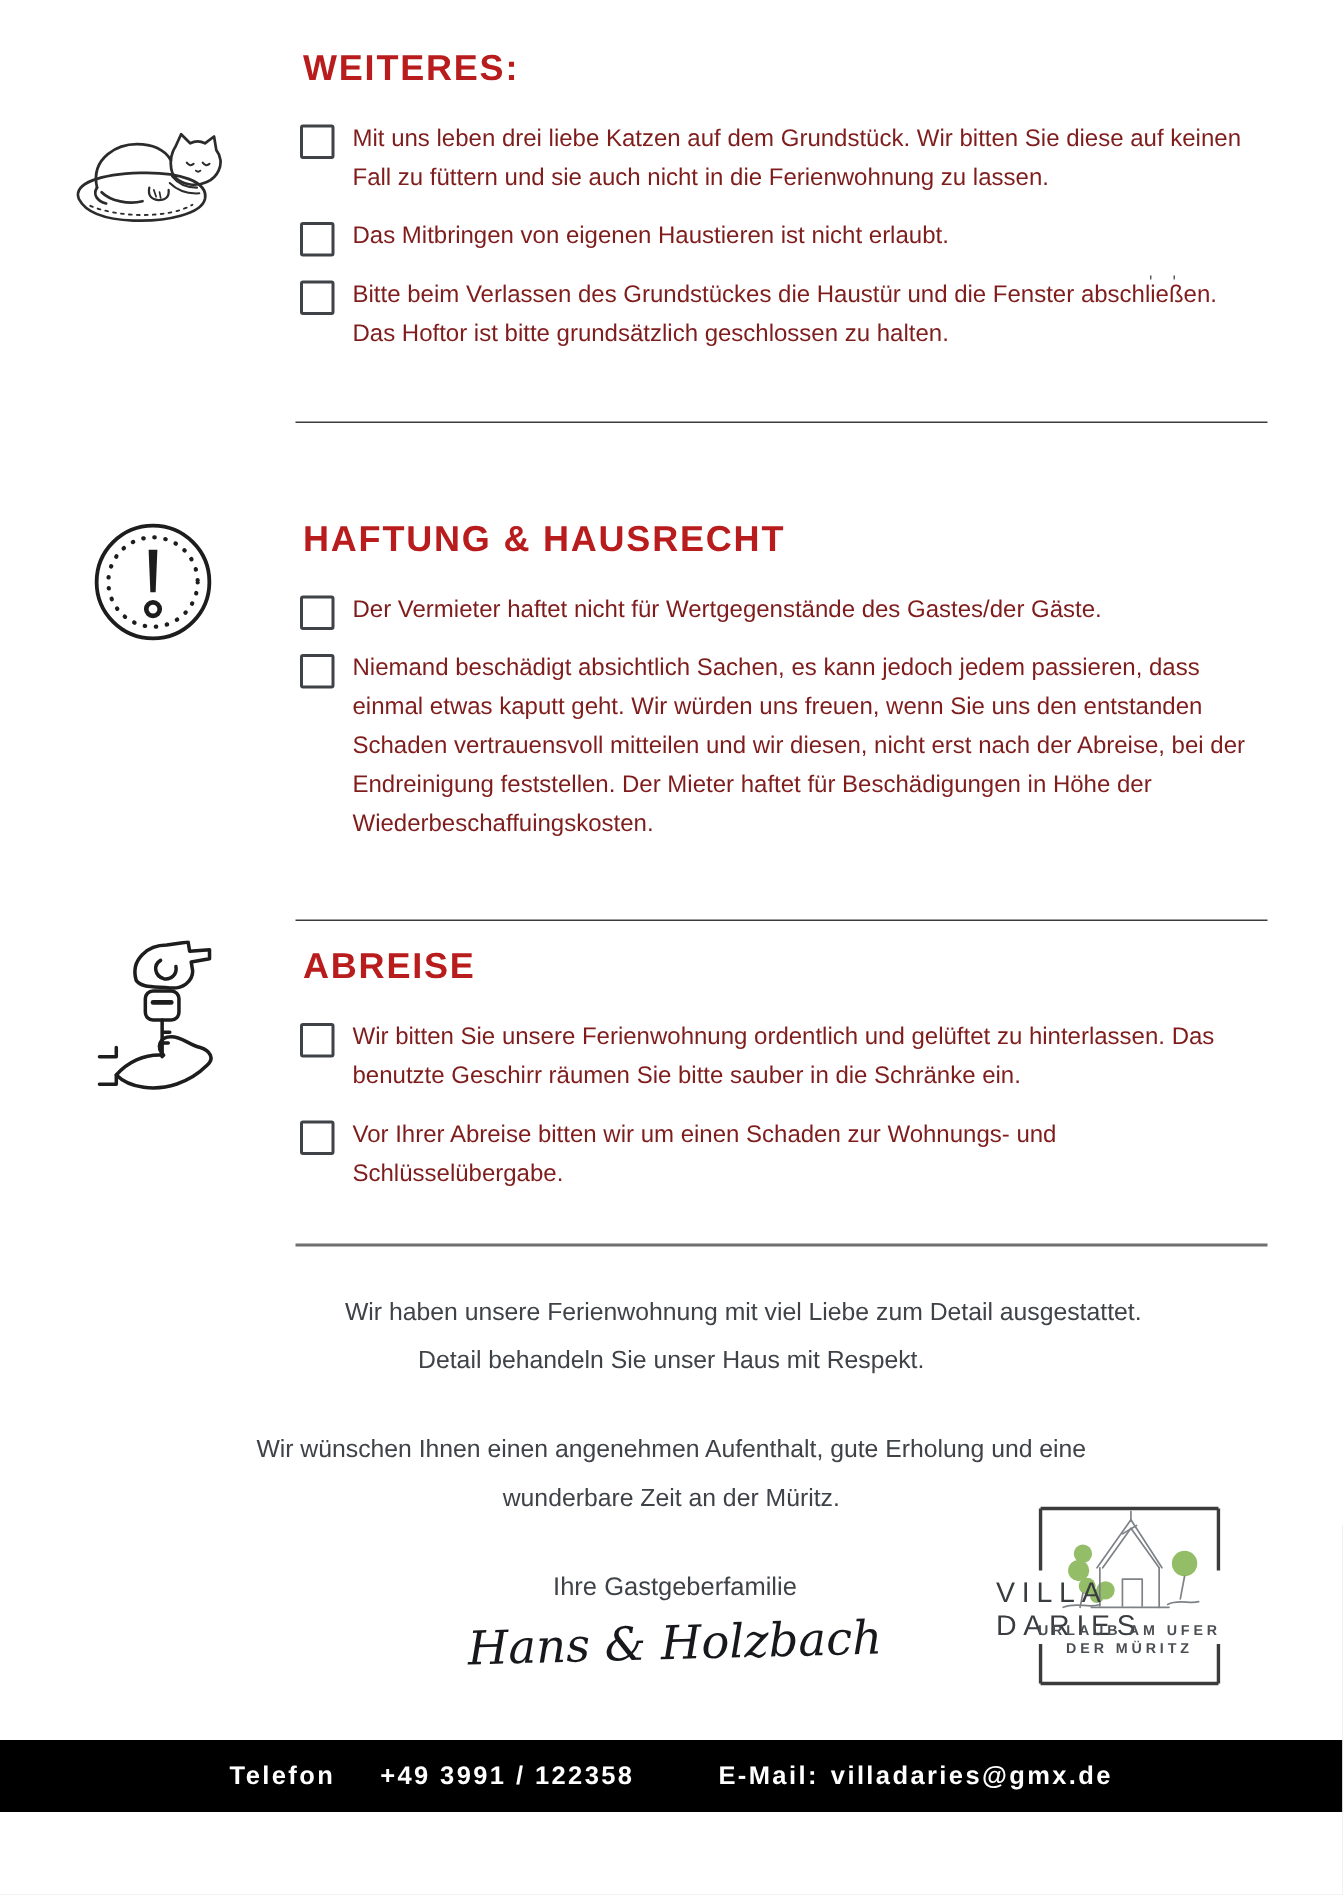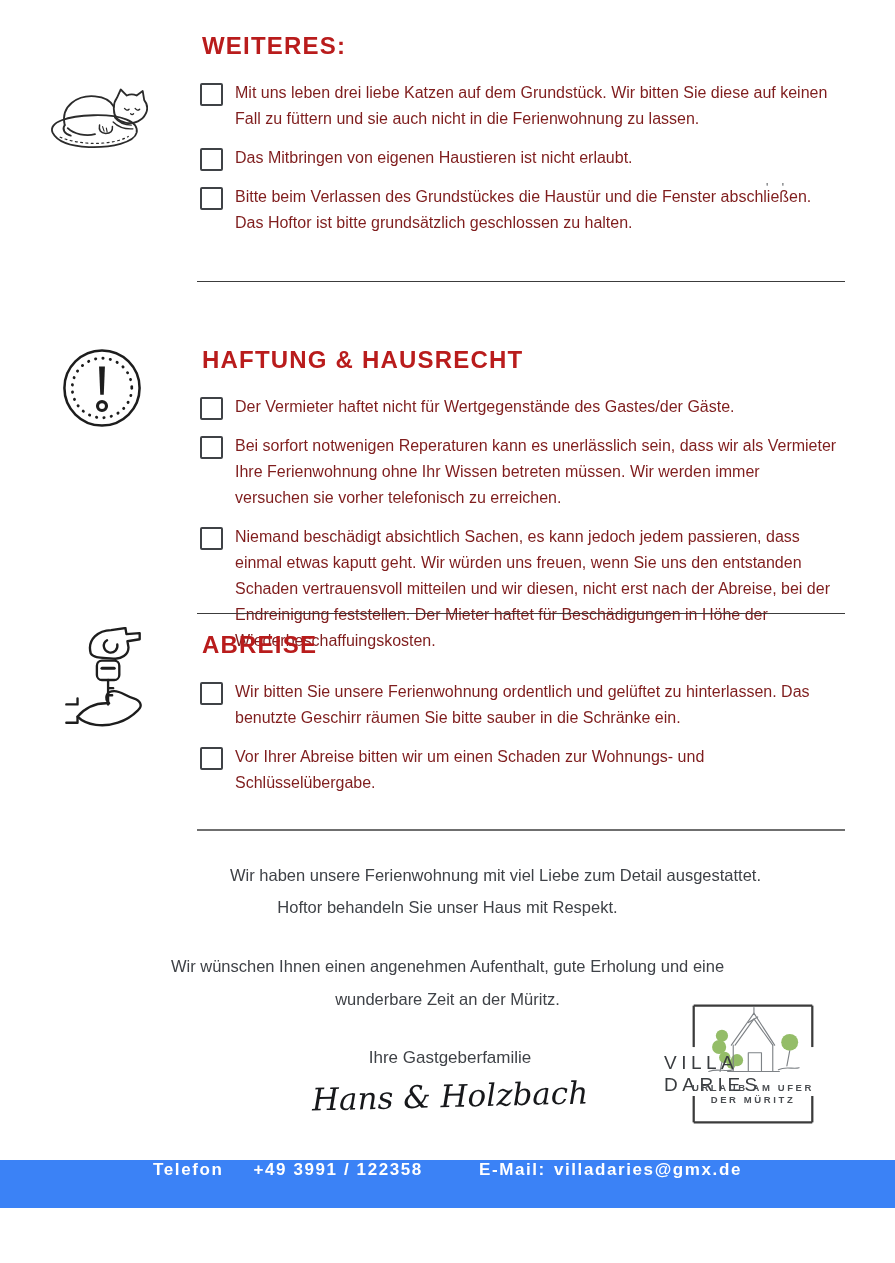--- a/index.html
+++ b/index.html
@@ -56,21 +56,21 @@
   }
   .logo-tag1,.logo-tag2{
     position:absolute;left:0;width:178px;text-align:center;
     font-size:9.5px;letter-spacing:2.6px;color:#4b4e52;font-weight:700;
   }
   .logo-tag1{top:89px;}
   .logo-tag2{top:101px;}
   
   .footer{
     position:absolute;left:0;top:1160px;width:895px;height:48px;
-    background:#3b82f6;color:#ffffff;display:flex;
+    background:#000000;color:#ffffff;display:flex;align-items:center;
     justify-content:center;font-weight:700;font-size:17px;letter-spacing:1.6px;
   }
   .footer .gap-sm{margin-right:30px;}
   .footer .gap-lg{margin-right:56px;}
 </style>
 </head>
 <body>
 
 <div class="page">
 
@@ -121,24 +121,20 @@
   </div>
 
   <div class="section" style="top:302px;margin-top:44px;">
     <h2 class="section-title">HAFTUNG &amp; HAUSRECHT</h2>
     <div class="check-row">
       <div class="checkbox"></div>
       <div class="item-text">Der Vermieter haftet nicht für Wertgegenstände des Gastes/der Gäste.</div>
     </div>
     <div class="check-row">
       <div class="checkbox"></div>
-      <div class="item-text">Bei sorfort notwenigen Reperaturen kann es unerlässlich sein, dass wir als Vermieter Ihre Ferienwohnung ohne Ihr Wissen betreten müssen. Wir werden immer versuchen sie vorher telefonisch zu erreichen.</div>
-    </div>
-    <div class="check-row">
-      <div class="checkbox"></div>
       <div class="item-text">Niemand beschädigt absichtlich Sachen, es kann jedoch jedem passieren, dass einmal etwas kaputt geht. Wir würden uns freuen, wenn Sie uns den entstanden Schaden vertrauensvoll mitteilen und wir diesen, nicht erst nach der Abreise, bei der Endreinigung feststellen. Der Mieter haftet für Beschädigungen in Höhe der Wiederbeschaffuingskosten.</div>
     </div>
   </div>
 
   <div class="divider" style="top:613px;"></div>
 
   <div class="icon-box" style="left:62px;top:627px;width:82px;height:108px;">
     <svg viewBox="0 0 80 106" fill="none" stroke="#1d1d1d" stroke-width="2.3" stroke-linecap="round" stroke-linejoin="round">
       <path d="M28,26 C24,12 36,3 48,3 L62,1 L63,7 L76,6 L76,12 L64,14 L65,20 C65,27 58,32 50,31 C40,30 31,31 28,26 Z"></path>
       <path d="M44,13 C39,16 40,23 46,25 C51,26 55,22 54,17"></path>
@@ -158,21 +154,21 @@
     </div>
     <div class="check-row">
       <div class="checkbox"></div>
       <div class="item-text">Vor Ihrer Abreise bitten wir um einen Schaden zur Wohnungs- und Schlüsselübergabe.</div>
     </div>
   </div>
 
   <div class="divider thick" style="top:829px;"></div>
 
   <div class="closing-line" style="top:866px;padding-left:48px;">Wir haben unsere Ferienwohnung mit viel Liebe zum Detail ausgestattet.</div>
-  <div class="closing-line" style="top:898px;">Hoftor behandeln Sie unser Haus mit Respekt.</div>
+  <div class="closing-line" style="top:898px;">Detail behandeln Sie unser Haus mit Respekt.</div>
   <div class="closing-line" style="top:957px;">Wir wünschen Ihnen einen angenehmen Aufenthalt, gute Erholung und eine</div>
   <div class="closing-line" style="top:990px;">wunderbare Zeit an der Müritz.</div>
 
   <div class="hosts-label">Ihre Gastgeberfamilie</div>
   <div class="signature">Hans &amp; Holzbach</div>
 
   <div class="logo">
     <svg viewBox="0 0 170 140" fill="none">
 
       <g stroke="#3b3b3b" stroke-width="2.4">

